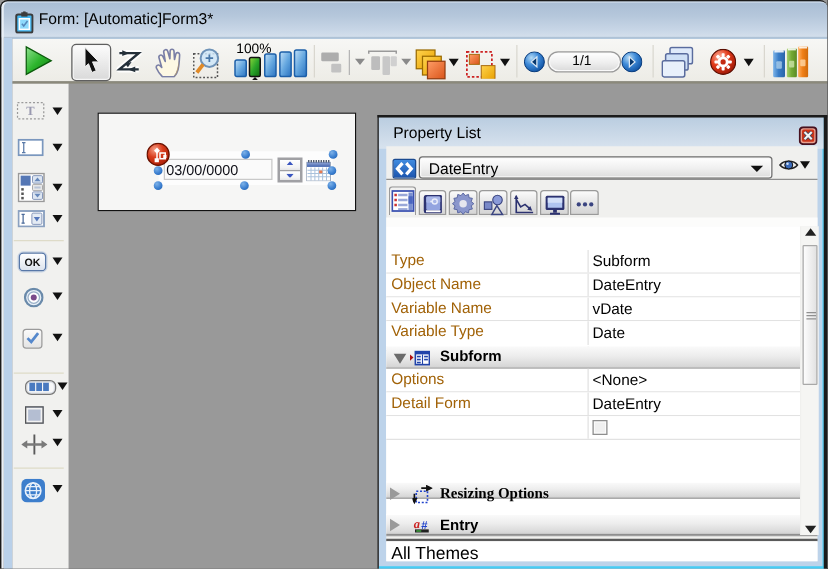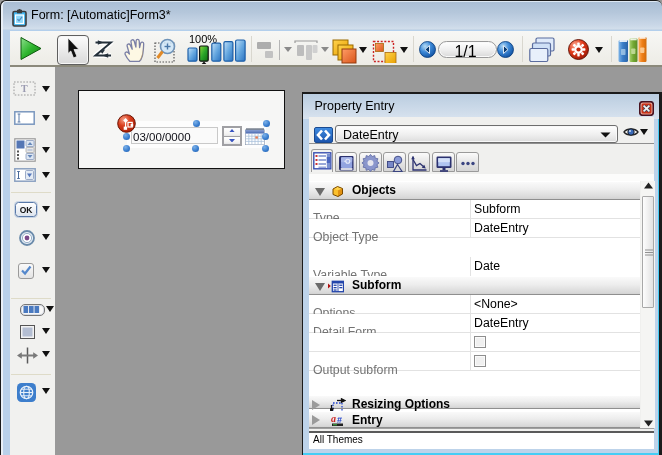--- a/index.html
+++ b/index.html
@@ -52,36 +52,36 @@
 .tab { position:absolute; top:5px; width:22.5px; height:20px; border:1px solid #9a9a9a; border-radius:3px 3px 0 0; background:linear-gradient(180deg,#fbfbfb,#e2e2e2 60%,#d5d5d5); }
 .tabsel { top:2px; height:23px; background:#f2f2f0; border-bottom:none; }
 #tabline { position:absolute; left:0; top:25.5px; width:345px; height:1px; background:#8f8f8f; }
 #belowtabs { position:absolute; left:0px; top:56.5px; width:345px; height:7.5px; background:#fcfcfb; }
 
 
 #grid { position:absolute; left:0px; top:64px; width:331px; height:246.5px; background:#fff; }
 .ghdr { position:absolute; left:0; width:331px; background:linear-gradient(180deg,#fafafa,#ededed 45%,#d9d9d9 90%,#d2d2d2); border-bottom:1px solid #8f8f8f; border-top:1px solid #ffffff; }
 .ghdr b { position:absolute; left:43px; top:1px; font-size:12px; color:#000; }
 .grow { position:absolute; left:0; width:331px; border-bottom:1px solid #e2e2e2; background:#fff; }
-.gname { position:absolute; left:4px; top:11px; font-size:12.3px; color:#737373; }
+.gname { position:absolute; left:4px; top:1px; font-size:12.3px; color:#a16207; }
 .gval { position:absolute; left:165px; top:2.5px; font-size:12.3px; color:#000; }
 .gcol { position:absolute; left:161px; top:0; width:1px; height:100%; background:#e2e2e2; }
 .exp { position:absolute; left:6px; top:6px; width:0; height:0; border-left:5.5px solid transparent; border-right:5.5px solid transparent; border-top:8px solid #6b6b6b; }
 .col { position:absolute; left:3px; top:3.5px; width:0; height:0; border-top:5.5px solid transparent; border-bottom:5.5px solid transparent; border-left:8px solid #9a9a9a; }
 .cbx { position:absolute; left:165px; top:3px; width:12px; height:12px; border:1px solid #8e8e8e; background:#f0f0f0; box-shadow:inset 0 0 0 1px #fbfbfb; }
 
 
 #sbar { position:absolute; left:332px; top:64px; width:14px; height:246.5px; background:#f5f5f3; }
 #sthumb { position:absolute; left:1px; top:14.5px; width:12px; height:112px; border:1px solid #a8a8a8; border-radius:1px; background:linear-gradient(90deg,#fdfdfd,#e2e2e2); }
 
 
 #gridend { position:absolute; left:0; top:310.5px; width:345px; height:1px; background:#a0a0a0; }
 #allline { position:absolute; left:0; top:314px; width:345px; height:1.5px; background:#5a5a5a; }
 #allrow { position:absolute; left:0; top:315.5px; width:345px; height:16.5px; background:#fff; }
-#allrow span { position:absolute; left:4px; top:1.5px; font-size:10px; color:#000; }
+#allrow span { position:absolute; left:4px; top:1.5px; font-size:14px; color:#000; }
 </style>
 </head>
 <body>
 <div class="abs" id="titlebar"></div>
 <svg class="abs" style="left:12px;top:9px;" width="15" height="18" viewBox="0 0 15 18">
   <rect x="1" y="2.5" width="13" height="14.5" rx="1.5" fill="#45b6ef" stroke="#3c3c3c" stroke-width="1.6"></rect>
   <rect x="5" y="0.8" width="5" height="3.5" fill="#3c3c3c"></rect>
   <rect x="6.5" y="0" width="2" height="2" fill="#3c3c3c"></rect>
   <rect x="3.5" y="6" width="8" height="8.5" fill="#8edafc" stroke="#ffffff" stroke-width="1.2"></rect>
   <path d="M5.5 10 L7 11.8 L10 7.8" fill="none" stroke="#5588bb" stroke-width="1.2"></path>
@@ -188,21 +188,21 @@
       <radialGradient id="bs" cx="0.35" cy="0.3" r="0.8">
         <stop offset="0" stop-color="#b5dbf5"></stop>
         <stop offset="0.45" stop-color="#3e8ad8"></stop>
         <stop offset="1" stop-color="#0a4a9a"></stop>
       </radialGradient>
     </defs>
   <circle cx="8.5" cy="8.5" r="8" fill="url(#bs)" stroke="#083a7a" stroke-width="0.8"></circle>
   <path d="M10.5 4.5 L6 8.5 L10.5 12.5 Z" fill="#08386e" stroke="#dce8f4" stroke-width="1"></path>
 </svg>
 <div class="abs" style="left:438px;top:40.5px;width:59px;height:17.5px;border:1px solid #9a9a9a;border-radius:8.5px;background:linear-gradient(180deg,#ffffff,#eeeeee 55%,#d9d9d9);box-shadow:inset 0 0 0 1px #fafafa;"></div>
-<div class="abs" style="left:438px;top:43px;width:55px;text-align:center;font-size:16px;color:#000;">1/1</div>
+<div class="abs" style="left:438px;top:43px;width:55px;text-align:center;font-size:11px;color:#000;">1/1</div>
 <svg class="abs" style="left:497px;top:41px;" width="17" height="17" viewBox="0 0 17 17">
   <circle cx="8.5" cy="8.5" r="8" fill="url(#bs)" stroke="#083a7a" stroke-width="0.8"></circle>
   <path d="M6.5 4.5 L11 8.5 L6.5 12.5 Z" fill="#08386e" stroke="#dce8f4" stroke-width="1"></path>
 </svg>
 <div class="tsep" style="left:522px;top:36px;height:26px;"></div>
 <svg class="abs" style="left:529px;top:37px;" width="26" height="27" viewBox="0 0 26 27">
   <g stroke="#5a6c9e" stroke-width="1.2">
     <rect x="7" y="1" width="18" height="13" rx="1.5" fill="#dfeafa"></rect>
     <rect x="3.5" y="6" width="18" height="13" rx="1.5" fill="#cfe0f6"></rect>
     <rect x="0.8" y="11.5" width="18" height="13" rx="1.5" fill="#e8f0fb"></rect>
@@ -416,21 +416,21 @@
 <div class="dot" style="left:123px; top:145px;"></div>
 <div class="dot" style="left:192px; top:145px;"></div>
 <div class="dot" style="left:261.5px; top:145px;"></div>
 
 
 <div class="abs" id="palette">
   <div id="pframe"></div>
   <div id="pcyanR"></div>
   <div id="pcyanB"></div>
   <div id="ptitle"></div>
-  <div id="ptitletext">Property Entry</div>
+  <div id="ptitletext">Property List</div>
   <svg style="position:absolute;left:337px;top:9.5px;" width="15" height="15" viewBox="0 0 15 15">
     <rect x="0.7" y="0.7" width="13.6" height="13.6" rx="3" fill="#e8a090" stroke="#47111f" stroke-width="1.6"></rect>
     <rect x="2.6" y="2.6" width="9.8" height="9.8" rx="1.5" fill="#cc3318"></rect>
     <path d="M4.6 4.6 L10.4 10.4 M10.4 4.6 L4.6 10.4" stroke="#3c4a5e" stroke-width="3"></path>
     <path d="M4.6 4.6 L10.4 10.4 M10.4 4.6 L4.6 10.4" stroke="#f2f2f2" stroke-width="1.7"></path>
   </svg>
   <div id="pborder"></div>
   <div id="pcontent">
     <div id="vicon">
         <svg width="17" height="14" viewBox="0 0 17 14" style="position:absolute;left:0;top:0;">
@@ -521,40 +521,34 @@
               <circle cx="5" cy="9.5" r="1.7"></circle>
               <circle cx="10" cy="9.5" r="1.7"></circle>
               <circle cx="15" cy="9.5" r="1.7"></circle>
             </g>
       </svg>
         </div>
     </div>
     <div id="tabline"></div>
     <div id="belowtabs"></div>
     <div id="grid">
-      <div class="ghdr" style="top:0px; height:18.5px;">
-          <div class="exp"></div>
-          <svg width="15" height="15" viewBox="0 0 15 15" style="position:absolute;left:21px;top:2px;">
-            <path d="M3 5 L7.5 2.5 L12.5 4.5 L12.5 10 L8 12.5 L3 10.5 Z" fill="#f5a623"></path>
-            <path d="M3 5 L7.5 2.5 L12.5 4.5 L8 6.5 Z" fill="#ffd24a"></path>
-            <path d="M3 5 L8 6.5 L8 12.5 L3 10.5 Z" fill="#fbc02d"></path>
-            <path d="M8 6.5 L12.5 4.5 L12.5 10 L8 12.5 Z" fill="#e09112"></path>
-            <path d="M3 5 L7.5 2.5 L12.5 4.5 L12.5 10 L8 12.5 L3 10.5 Z" fill="none" stroke="#7a4a00" stroke-width="1"></path>
-          </svg>
-          <b>Objects</b>
-        </div>
       <div class="grow" style="top:18.5px; height:19px;">
           <div class="gcol"></div>
           <span class="gname">Type</span>
           <span class="gval">Subform</span>
         </div>
       <div class="grow" style="top:37.5px; height:19px;">
           <div class="gcol"></div>
-          <span class="gname">Object Type</span>
+          <span class="gname">Object Name</span>
           <span class="gval">DateEntry</span>
+        </div>
+      <div class="grow" style="top:56.5px; height:19px;">
+          <div class="gcol"></div>
+          <span class="gname">Variable Name</span>
+          <span class="gval">vDate</span>
         </div>
       <div class="grow" style="top:75.5px; height:24px;text-align:center;">
           <div class="gcol"></div>
           <span class="gname">Variable Type</span>
           <span class="gval">Date</span>
         </div>
       <div class="ghdr" style="top:94.5px; height:19px;">
           <div class="exp"></div>
           <svg width="17" height="15" viewBox="0 0 17 15" style="position:absolute;left:18px;top:2px;">
             <path d="M1 4.5 L3.8 7 L1 9.5 Z" fill="#b01010"></path>
@@ -578,26 +572,21 @@
         </div>
       <div class="grow" style="top:132.5px; height:19px;">
           <div class="gcol"></div>
           <span class="gname">Detail Form</span>
           <span class="gval">DateEntry</span>
         </div>
       <div class="grow" style="top:151.5px; height:19px;">
           <div class="gcol"></div>
           <div class="cbx"></div>
         </div>
-      <div class="grow" style="top:170.5px; height:19.5px;">
-          <div class="gcol"></div>
-          <span class="gname">Output subform</span>
-          <div class="cbx"></div>
-        </div>
-      <div class="ghdr" style="top:214px; height:14px;">
+      <div class="ghdr" style="top:204px; height:14px;font-family:Liberation Serif, serif;">
           <div class="col"></div>
           <svg width="16" height="16" viewBox="0 0 16 16" style="position:absolute;left:21px;top:2px;">
             <rect x="3" y="5" width="9" height="9" fill="none" stroke="#2244cc" stroke-width="1.3" stroke-dasharray="1.6 1.4"></rect>
             <g stroke="#111" stroke-width="1.3" fill="#111">
               <line x1="7" y1="2.5" x2="13" y2="2.5"></line>
               <path d="M15 2.5 L11.5 0.8 L11.5 4.2 Z"></path>
               <line x1="1.5" y1="7" x2="1.5" y2="12"></line>
               <path d="M1.5 14 L0 11 L3 11 Z"></path>
             </g>
           </svg>

